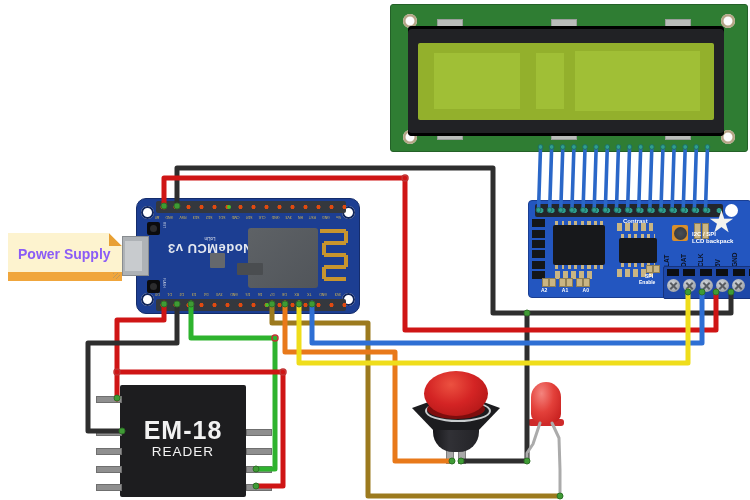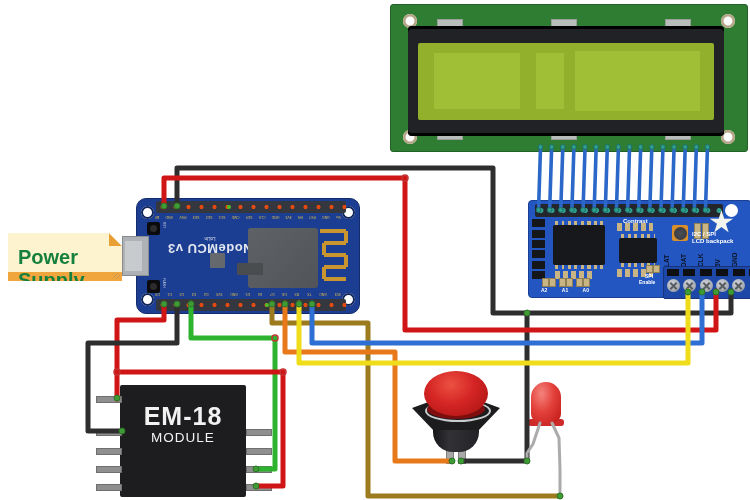--- a/index.html
+++ b/index.html
@@ -59,21 +59,21 @@
   .tblock{left:134px;top:65px;width:88px;height:31px;background:#1e48a8;border:1px solid #16337c;border-radius:2px;}
   .tentry{top:2px;height:7px;background:repeating-linear-gradient(90deg,#0d0f12 0 12px, #1e48a8 12px 16.5px);left:3px;width:83px;}
   .screw{width:13px;height:13px;border-radius:50%;background:radial-gradient(circle at 40% 35%,#d2d6da,#8d9298);}
   .screw::before,.screw::after{content:'';position:absolute;left:2px;top:5.5px;width:9px;height:2px;background:#595d63;}
   .screw::before{transform:rotate(45deg);} .screw::after{transform:rotate(-45deg);}
   .jpad{width:5px;height:7px;background:#c9b583;border:1px solid #8f7f55;}
   .tinytext{color:#fff;font-weight:bold;font-size:5px;line-height:6px;}
 
   
   .em18{left:120px;top:385px;width:126px;height:112px;background:#1d1d1f;border-radius:2px;color:#f2f2f2;text-align:center;}
-  .em18 .l1{font-size:25px;font-weight:bold;letter-spacing:1px;line-height:27px;margin-top:18px;}
+  .em18 .l1{font-size:25px;font-weight:bold;letter-spacing:1px;line-height:27px;margin-top:32px;}
   .em18 .l2,.em18 .l3{font-size:13.5px;letter-spacing:1px;line-height:15px;}
   .stub{height:5px;width:24px;background:#8f8f8f;border:1px solid #6f6f6f;}
 
   
   .flange{left:412px;top:392px;width:88px;height:38px;background:#1c1c1f;
     clip-path:polygon(0 42%,50% 0,100% 42%,76% 100%,24% 100%);}
   .bbase{left:433px;top:420px;width:46px;height:32px;background:linear-gradient(90deg,#17171a,#313136 35%,#232327);
     border-radius:0 0 20px 20px;}
   .bring{left:425px;top:400px;width:62px;height:18px;border:2px solid #c9ccce;border-radius:50%;}
   .blip{left:427px;top:399px;width:58px;height:20px;background:#7e0d0d;border-radius:50%;}
@@ -84,21 +84,21 @@
     background:radial-gradient(ellipse at 35% 28%,#f4847e 0%,#e3403a 45%,#c01818 100%);}
   .ledflange{left:528px;top:419px;width:36px;height:7px;background:#ce2a2a;border-radius:3px;}
 
   
   .note{left:8px;top:233px;width:114px;height:48px;background:#fdf3cf;
     clip-path:polygon(0 0,calc(100% - 13px) 0,100% 13px,100% 100%,0 100%);
     box-shadow:0 1px 2px rgba(0,0,0,.2);}
   .note-bar{left:0;bottom:0;width:114px;height:9px;background:#f0a63c;}
   .note-fold{right:0;top:0;width:13px;height:13px;background:#e8a035;
     clip-path:polygon(0 0,100% 100%,0 100%);}
-  .note-text{left:10px;top:13px;font-size:20px;font-weight:bold;color:#15803d;}
+  .note-text{left:10px;top:13px;font-size:14px;font-weight:bold;color:#8b5cf6;}
   .note-grip{right:2px;bottom:2px;width:7px;height:6px;
     background:repeating-linear-gradient(135deg,#c29b55 0 1px, rgba(0,0,0,0) 1px 3px);}
 
   svg.wires{left:0;top:0;pointer-events:none;}
 </style>
 </head>
 <body>
 
 <div id="canvas">
 
@@ -237,21 +237,21 @@
       <div class="abs screw" style="left:3px;top:12px;"></div>
       <div class="abs screw" style="left:19px;top:12px;"></div>
       <div class="abs screw" style="left:36px;top:12px;"></div>
       <div class="abs screw" style="left:52px;top:12px;"></div>
       <div class="abs screw" style="left:68px;top:12px;"></div>
     </div>
   </div>
 
   <div class="abs em18">
     <div class="l1">EM-18</div>
-    <div class="l2">MODULE</div>
+    <div class="l2">READER</div>
   </div>
   <div class="abs stub" style="left:96px;top:396px;"></div>
   <div class="abs stub" style="left:96px;top:429px;"></div>
   <div class="abs stub" style="left:96px;top:448px;"></div>
   <div class="abs stub" style="left:96px;top:466px;"></div>
   <div class="abs stub" style="left:96px;top:484px;"></div>
   <div class="abs stub" style="left:246px;top:429px;"></div>
   <div class="abs stub" style="left:246px;top:448px;"></div>
   <div class="abs stub" style="left:246px;top:466px;"></div>
   <div class="abs stub" style="left:246px;top:484px;"></div>

